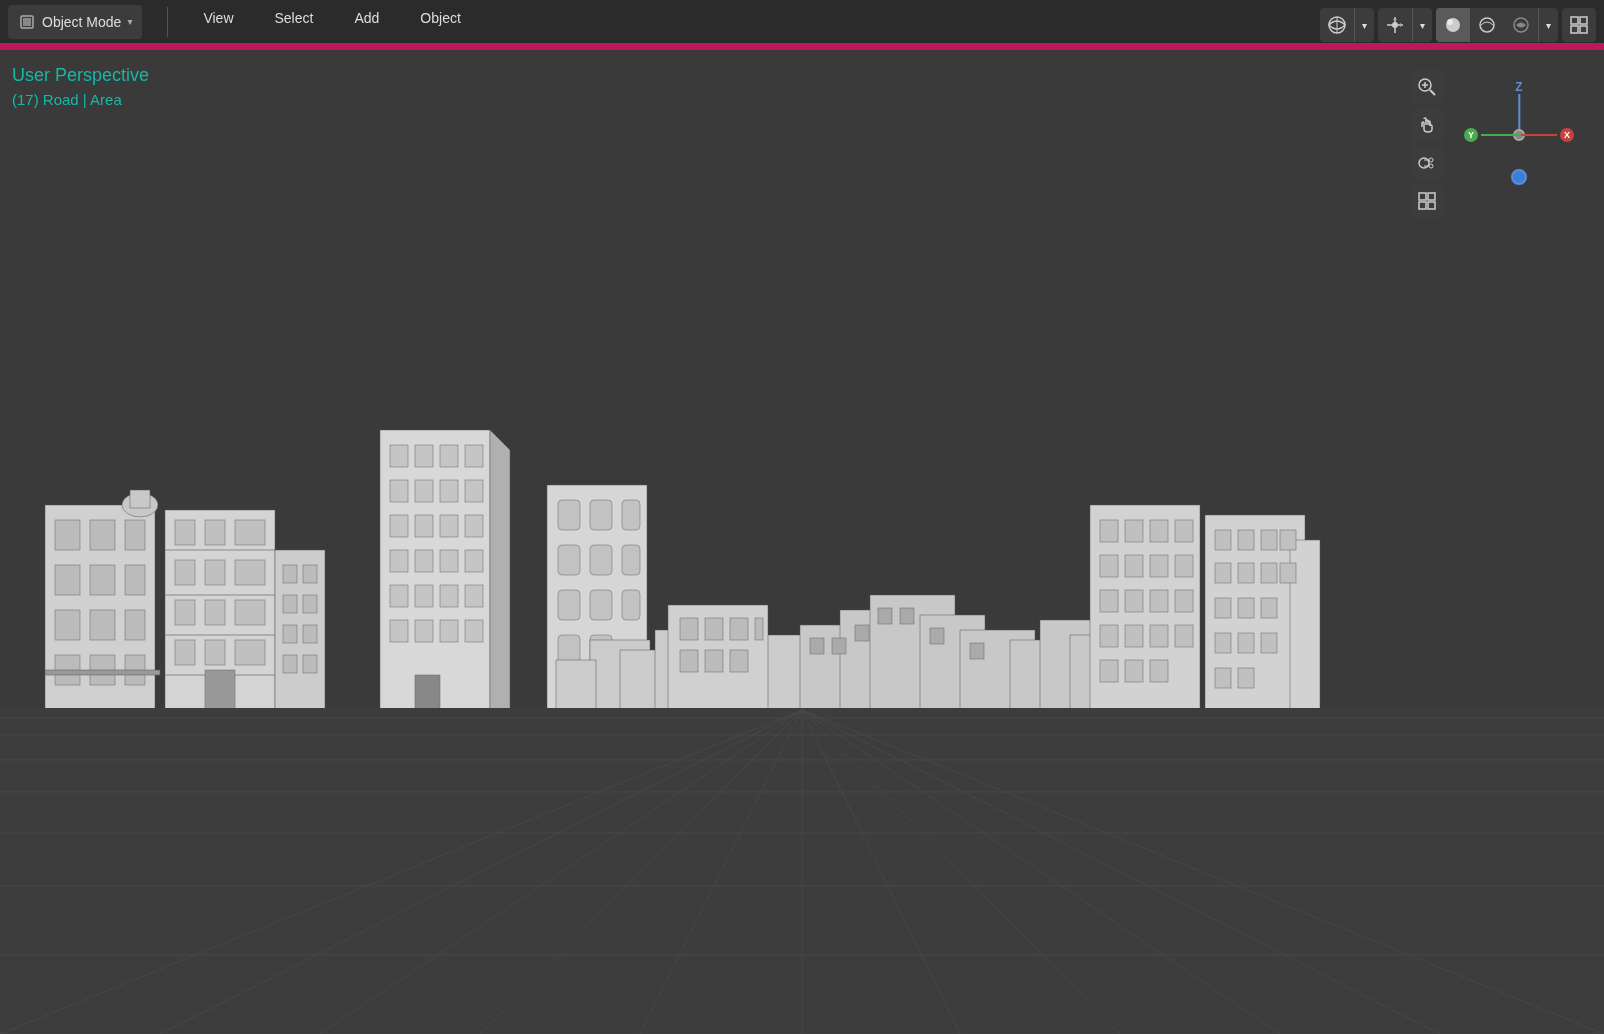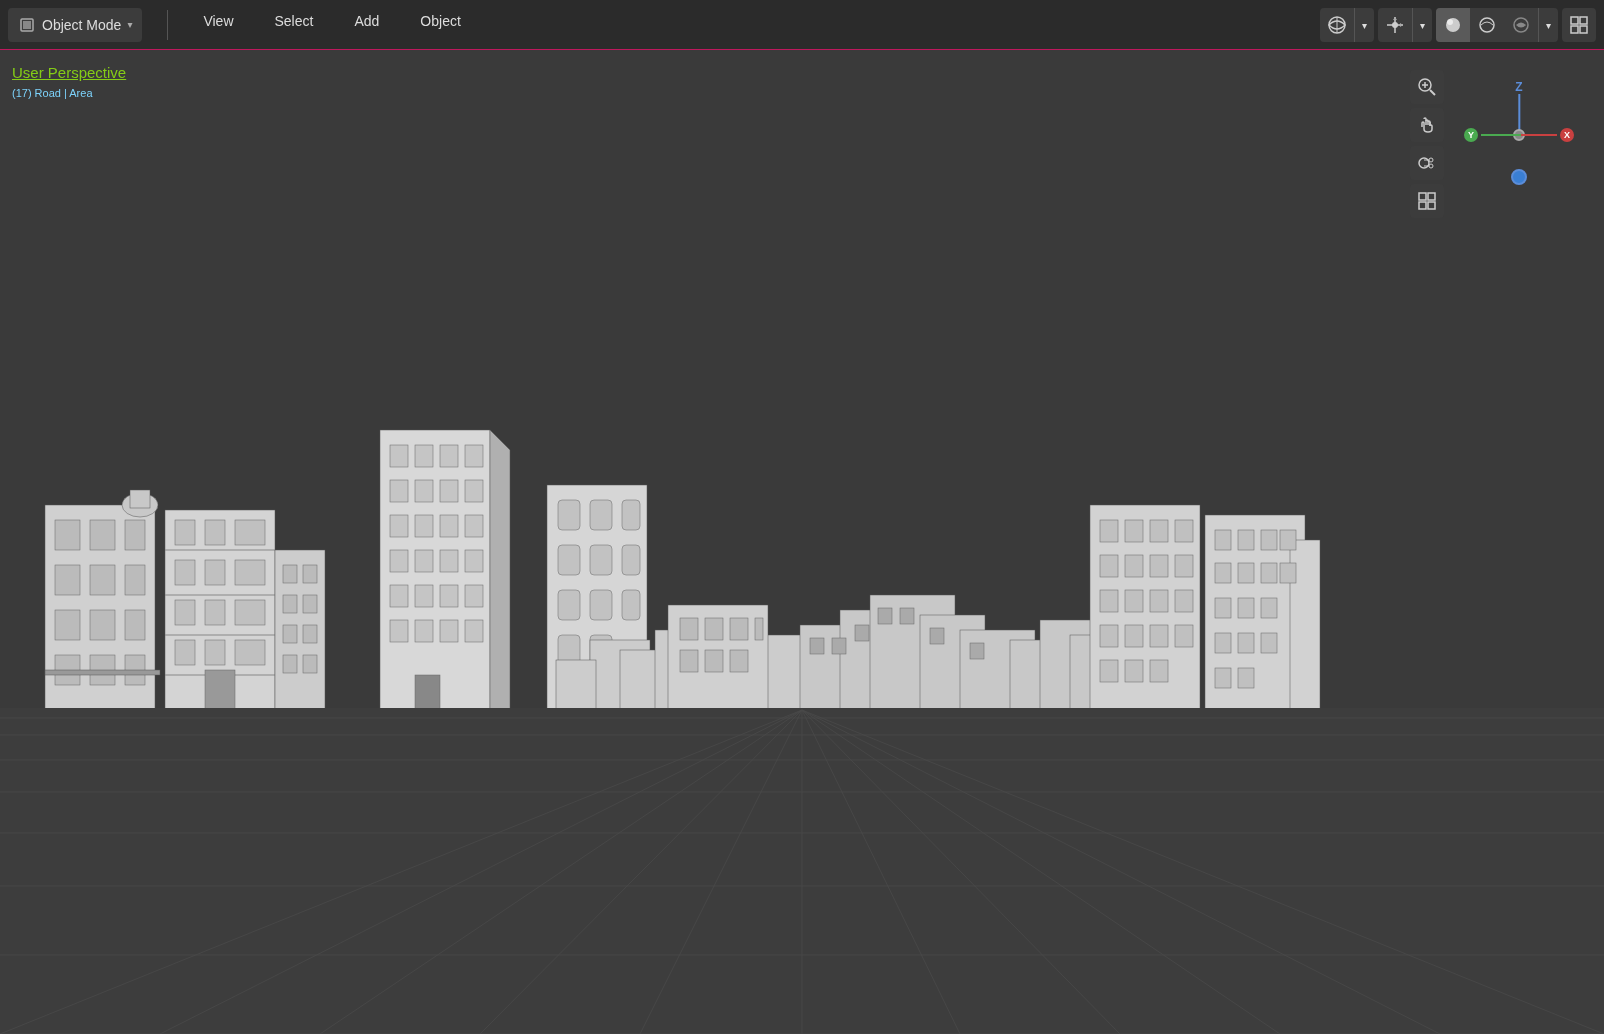--- a/index.html
+++ b/index.html
@@ -19,21 +19,21 @@
       top: 0;
       left: 0;
       width: 100%;
       height: 50px;
       background: #2b2b2b;
       display: flex;
       align-items: center;
       padding: 0 8px;
       gap: 21px;
       z-index: 10;
-      border-bottom: 1px solid #be185d;
+      border-bottom: 7px solid #be185d;
     }
 
     .toolbar-btn {
       display: flex;
       align-items: center;
       gap: 6px;
       padding: 5px 10px;
       background: #3c3c3c;
       border: none;
       border-radius: 4px;
@@ -278,22 +278,22 @@
         <rect x="2" y="11" width="7" height="7" stroke="#ccc" stroke-width="1.5"></rect>
         <rect x="11" y="11" width="7" height="7" stroke="#ccc" stroke-width="1.5"></rect>
       </svg>
     </button>
   </div>
 </div>
 
 <div id="viewport">
 
   <div id="viewport-info">
-    <div style="color:#84cc16; font-size:15px;text-decoration:underline;">User Perspective</div>
-    <div style="color:#7dd3fc; font-size:11px;">(17) Road | Area</div>
+    <div style="color:#14b8a6; font-size:18px;">User Perspective</div>
+    <div style="color:#14b8a6; font-size:15px;">(17) Road | Area</div>
   </div>
 
   <svg id="scene-canvas" viewBox="0 0 1604 984" xmlns="http://www.w3.org/2000/svg">
 
     <rect width="1604" height="984" fill="#3a3a3a"></rect>
 
     <line x1="0" y1="660" x2="1604" y2="660" stroke="#8b2020" stroke-width="1.5" opacity="0.8"></line>
 
     <g opacity="0.35" stroke="#888" stroke-width="0.8">
 

